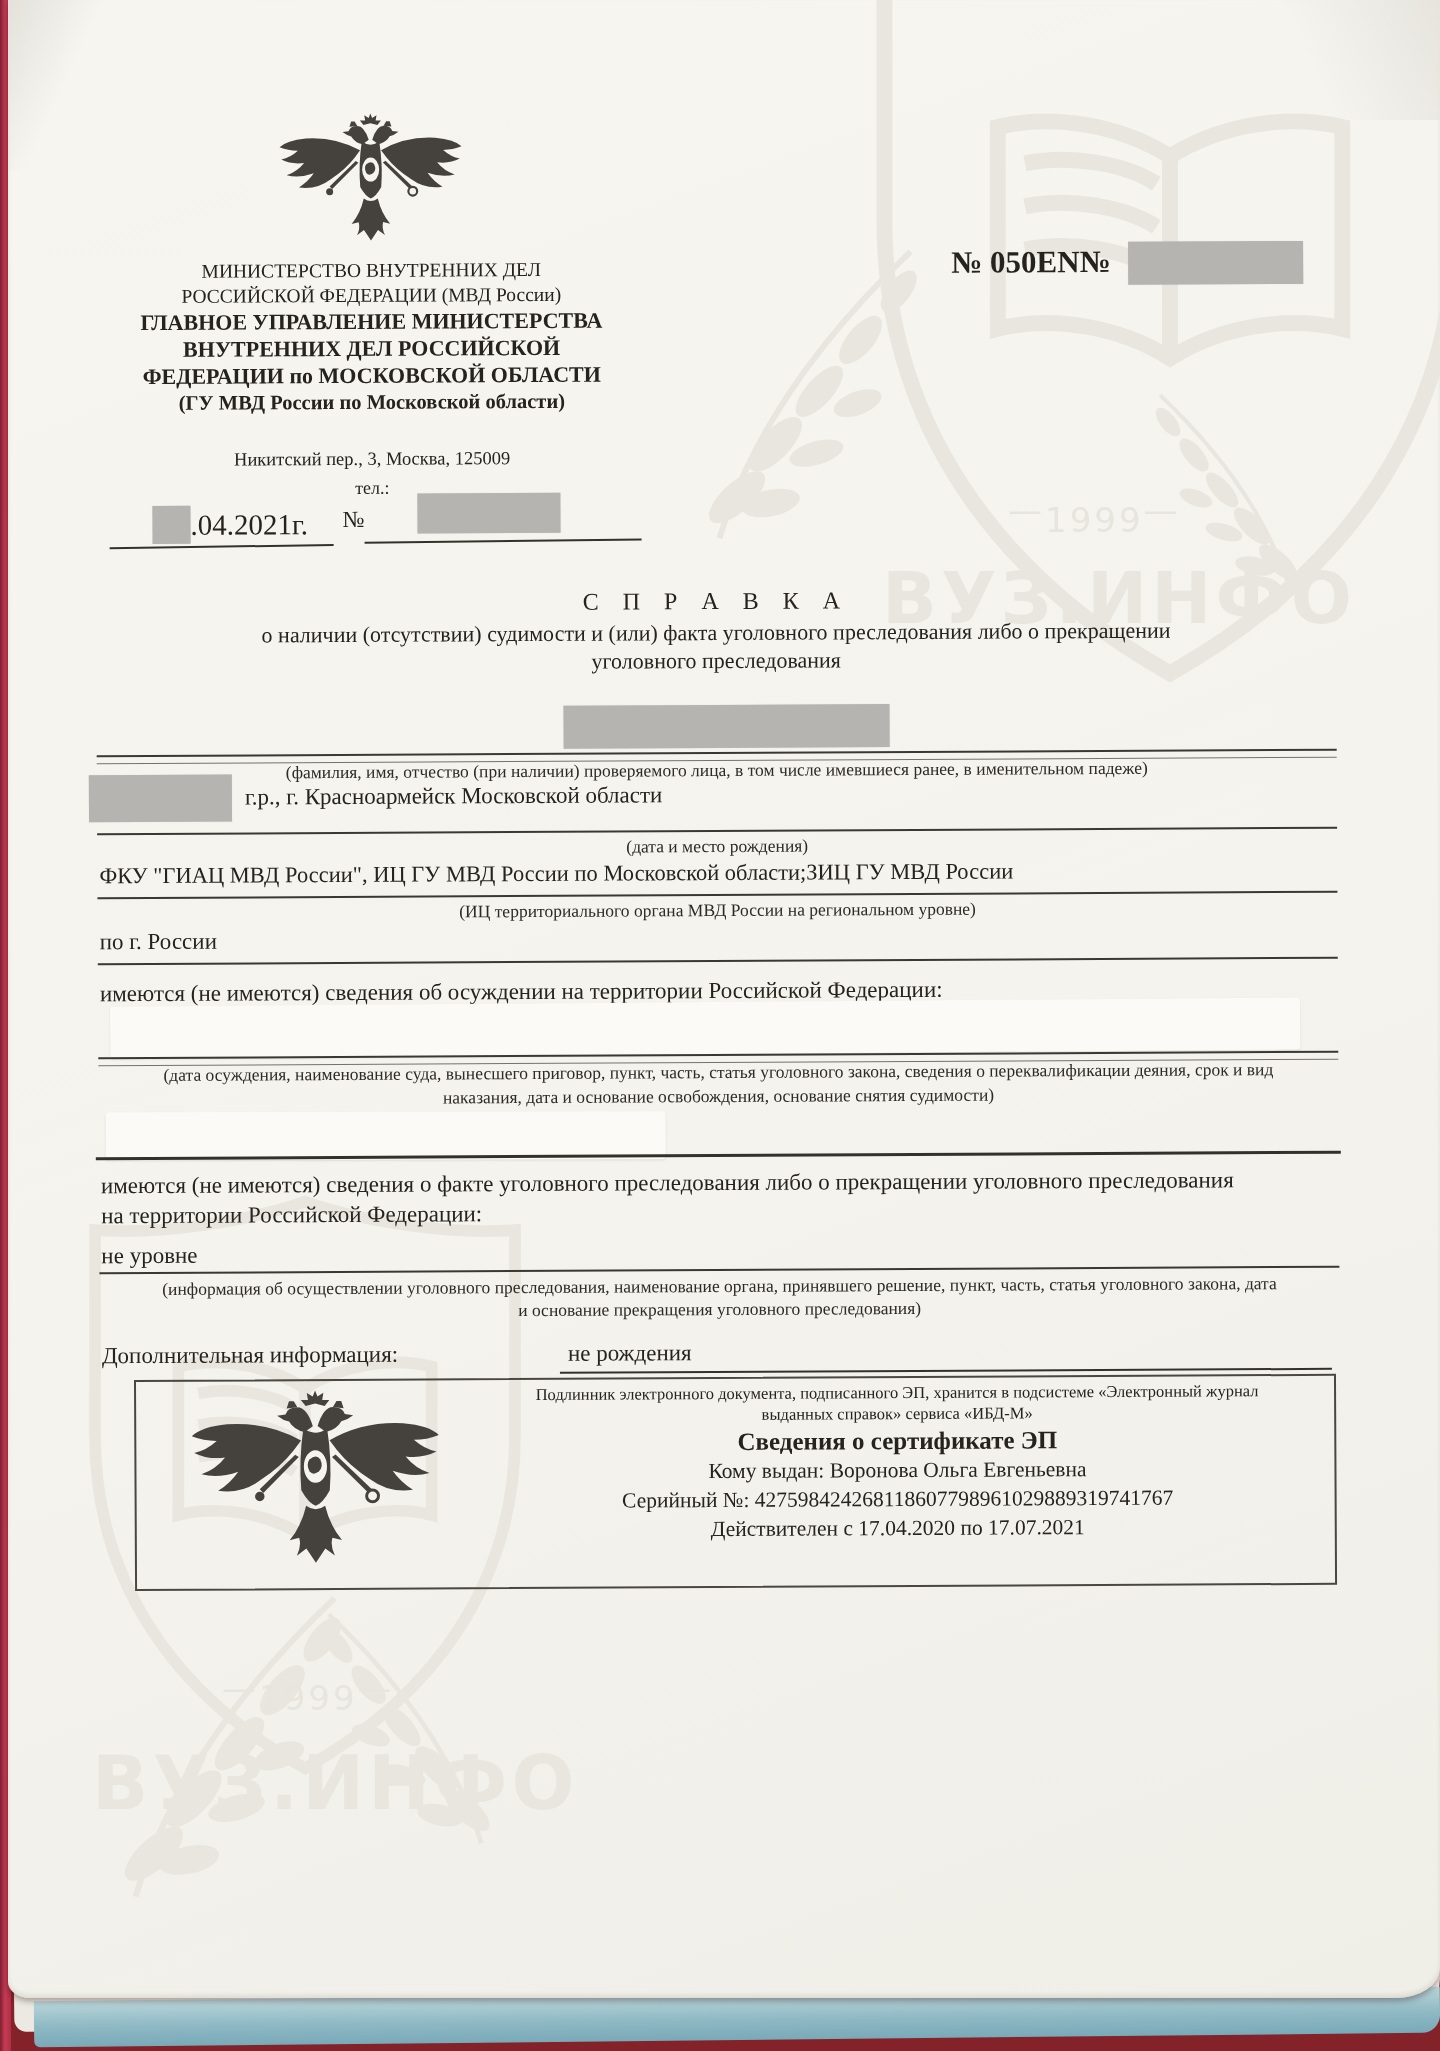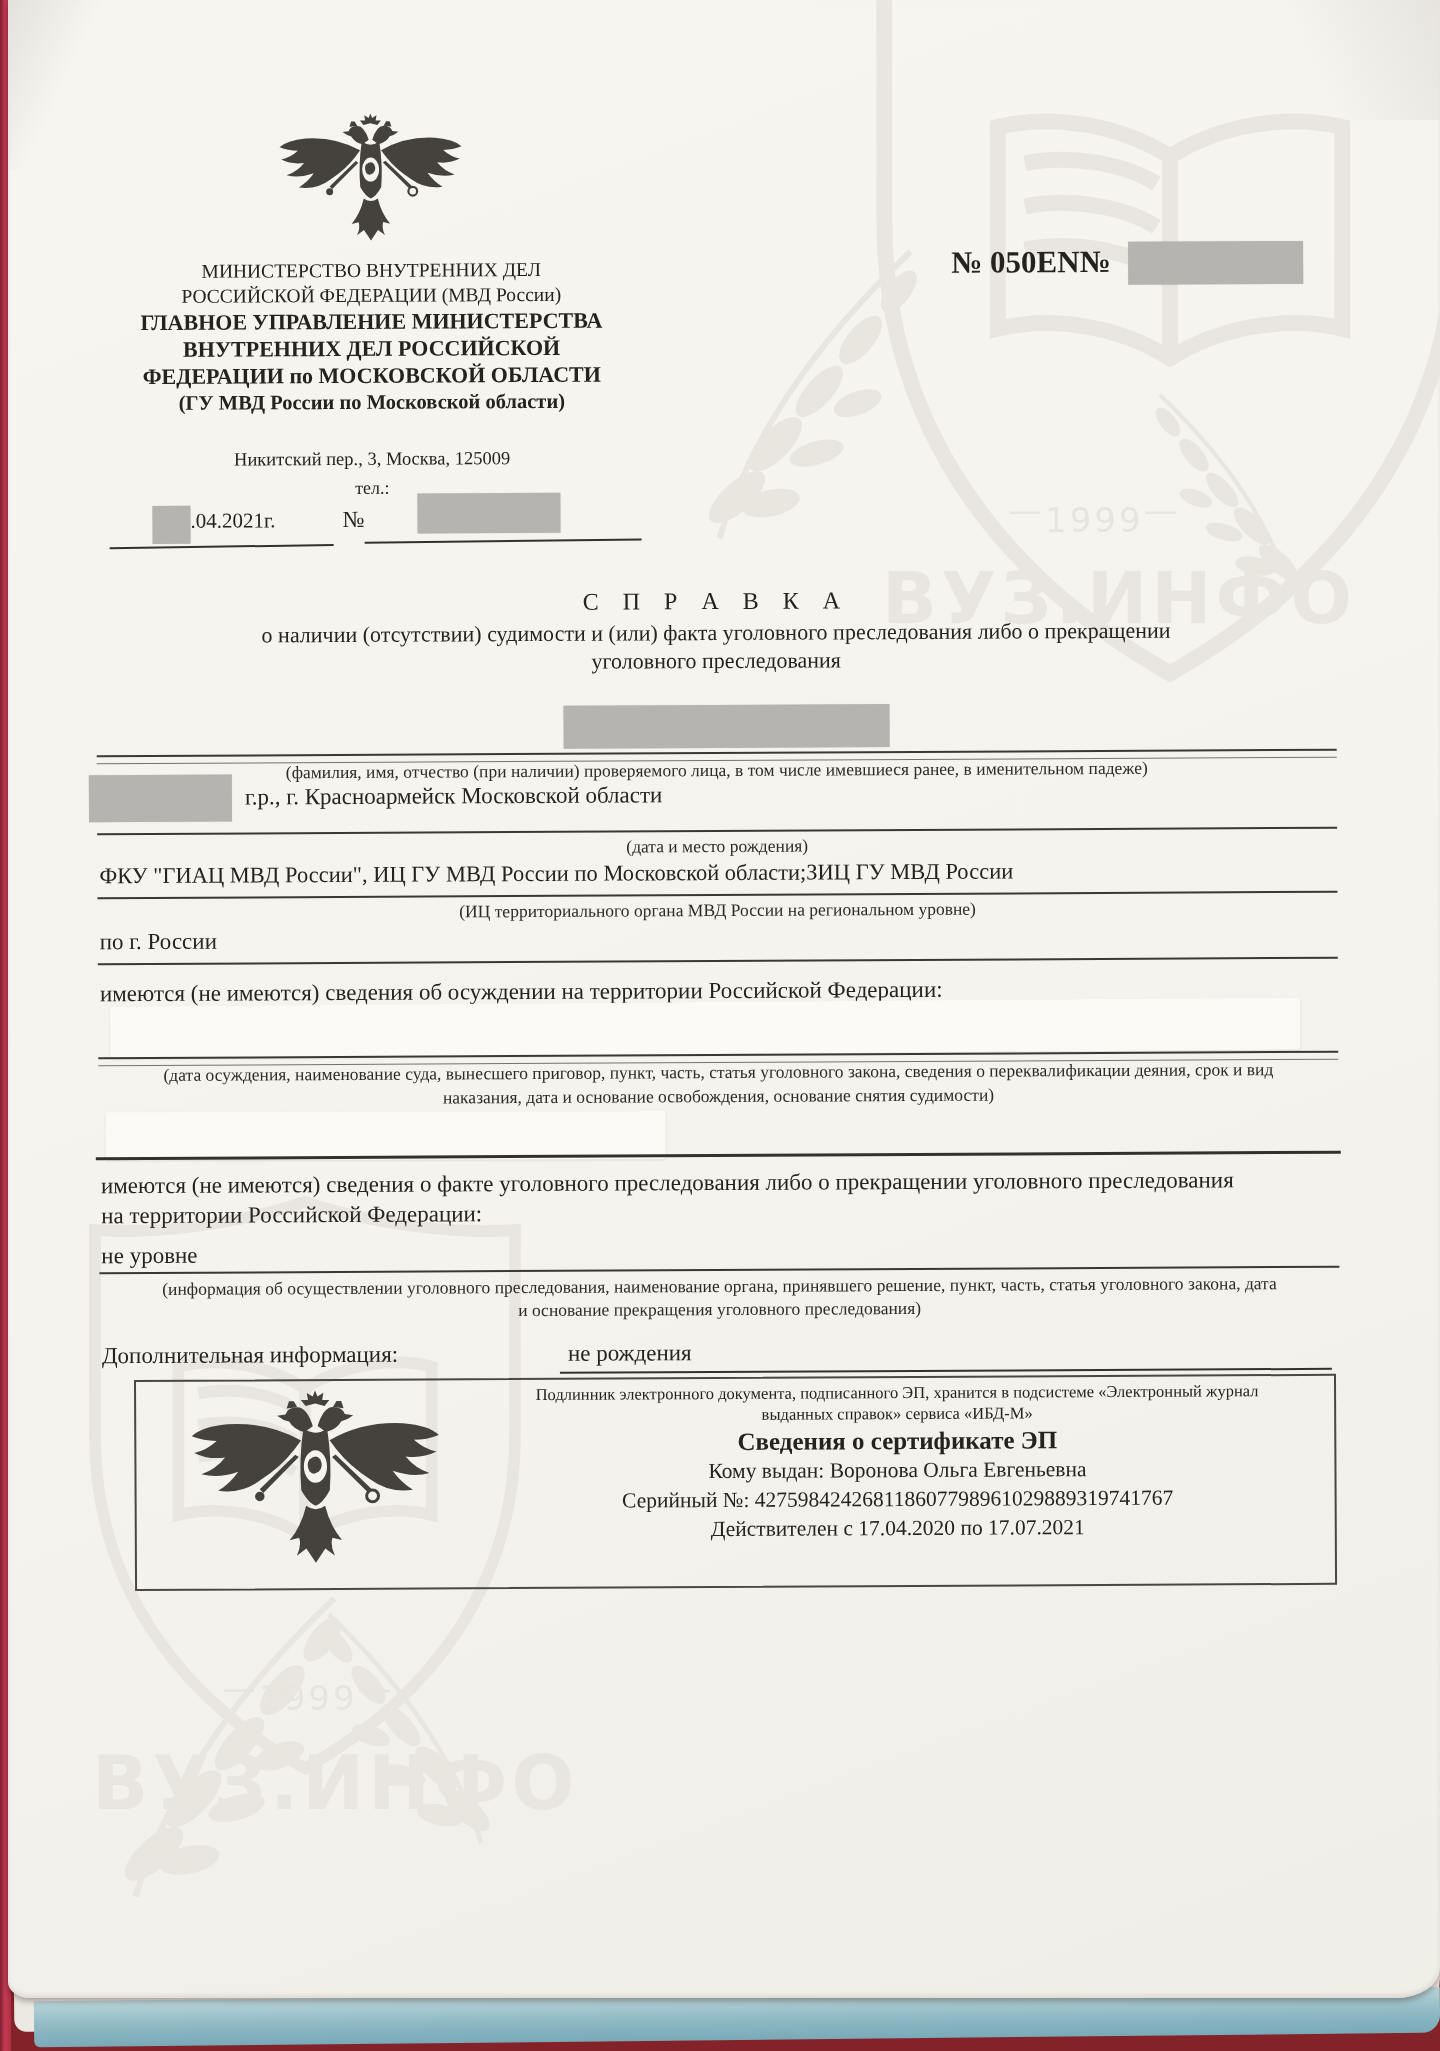--- a/index.html
+++ b/index.html
@@ -147,21 +147,21 @@
       <div class="l-bold">ГЛАВНОЕ УПРАВЛЕНИЕ МИНИСТЕРСТВА</div>
       <div class="l-bold">ВНУТРЕННИХ ДЕЛ РОССИЙСКОЙ</div>
       <div class="l-bold">ФЕДЕРАЦИИ по МОСКОВСКОЙ ОБЛАСТИ</div>
       <div class="l-bold-sm">(ГУ МВД России по Московской области)</div>
     </div>
 
     <div class="abs center-col" style="top:447px;font-size:18.5px">Никитский пер., 3, Москва, 125009</div>
     <div class="abs center-col" style="top:476px;font-size:18px">тел.:</div>
 
     <div class="abs redact" style="left:155px;top:503px;width:38px;height:38px"></div>
-    <div class="abs" style="left:193px;top:506px;font-size:21px">.04.2021г.</div>
+    <div class="abs" style="left:193px;top:506px;font-size:29px">.04.2021г.</div>
     <div class="abs" style="left:345px;top:505px;font-size:23px">№</div>
     <div class="abs redact" style="left:420px;top:492px;width:143px;height:40px"></div>
     <div class="abs underline" style="left:112px;top:543px;width:224px;transform:rotate(-0.5deg)"></div>
     <div class="abs underline" style="left:367px;top:539px;width:277px;transform:rotate(-0.4deg)"></div>
 
     <div class="abs series" style="left:955px;top:246px">№ 050EN№</div>
     <div class="abs redact" style="left:1132px;top:244px;width:175px;height:43px"></div>
 
     <div class="abs title-main" style="top:588px">С П Р А В К А</div>
     <div class="abs title-sub" style="top:620px">о наличии (отсутствии) судимости и (или) факта уголовного преследования либо о прекращении</div>

